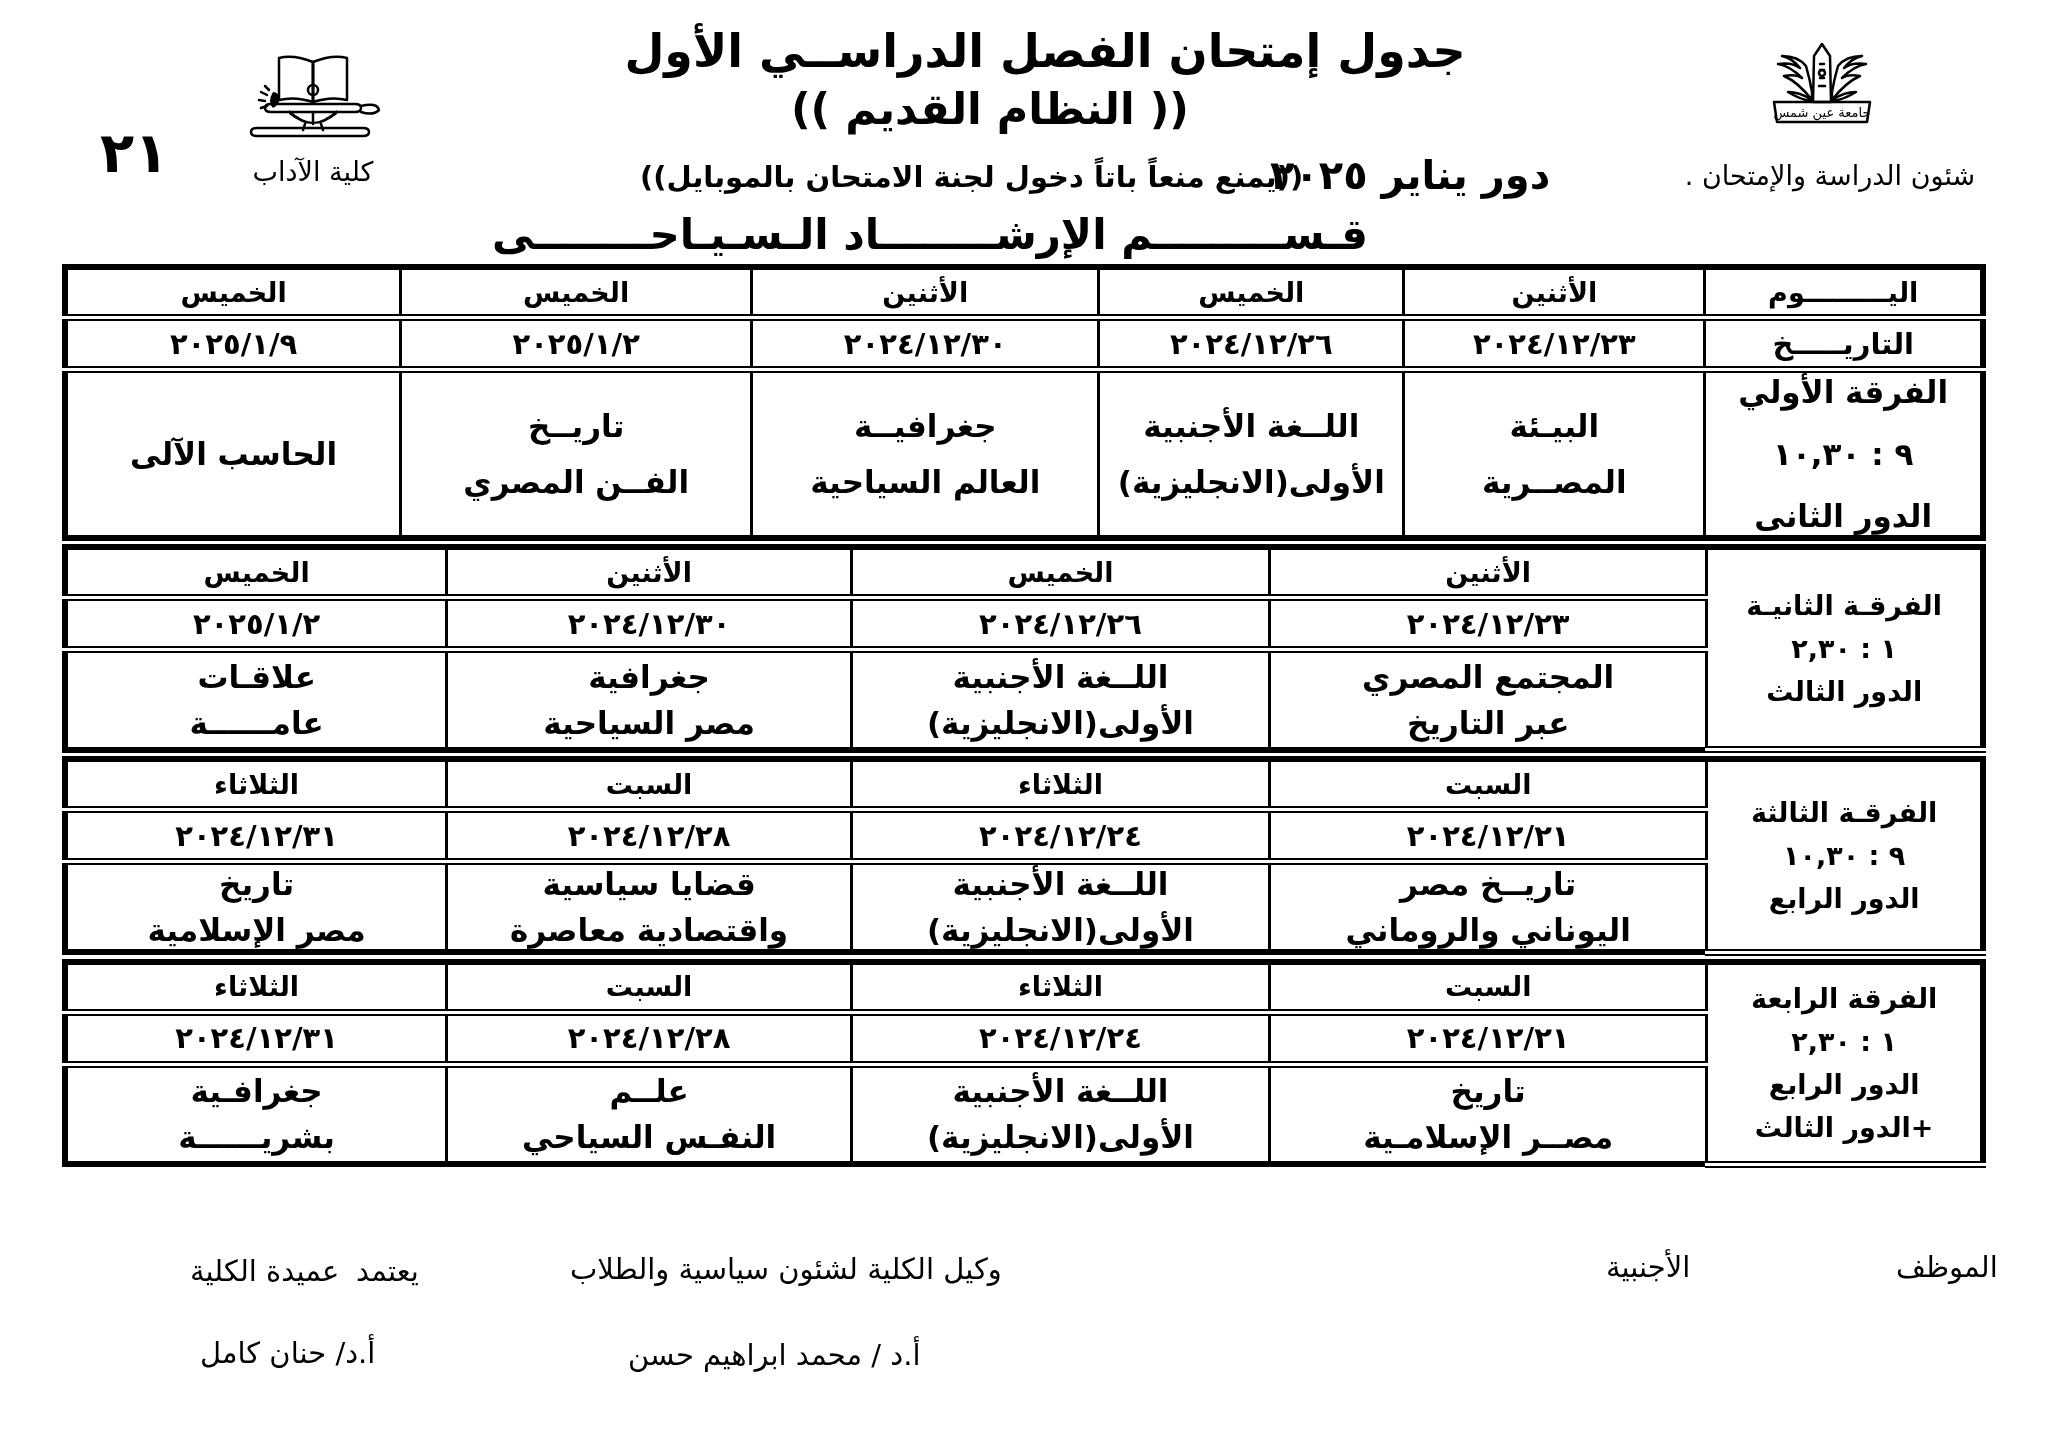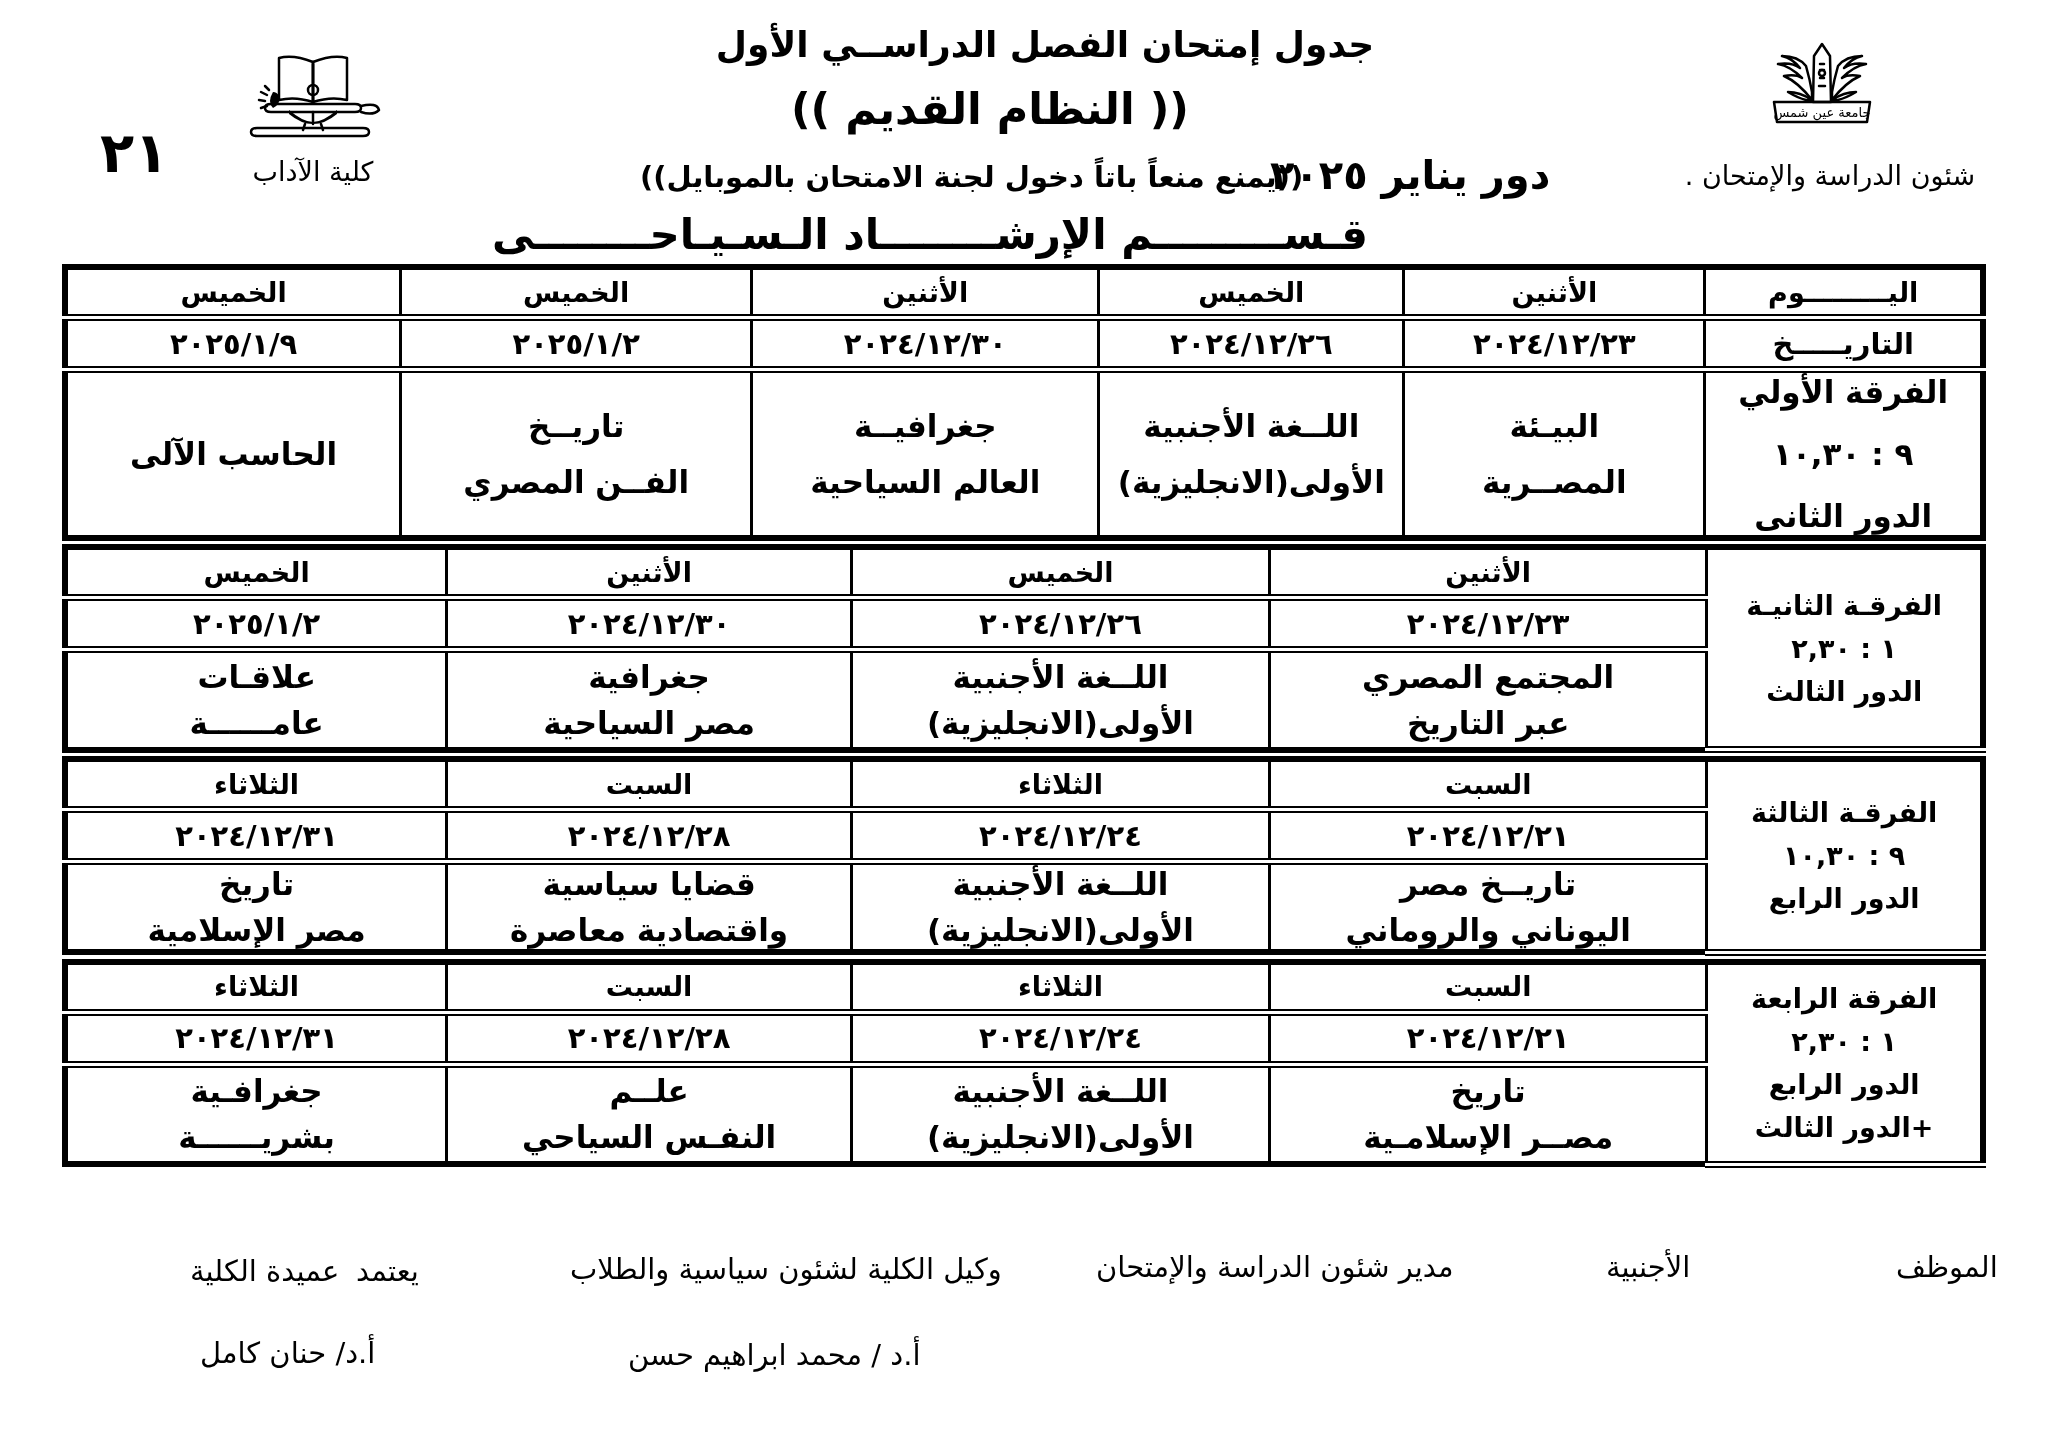--- a/index.html
+++ b/index.html
@@ -8,21 +8,21 @@
     color: #000;
     width: 2048px; height: 1447px;
     position: relative; overflow: hidden;
   }
   .page { position: absolute; inset: 0; background: #fff; direction: rtl; }
 
   .abs { position: absolute; white-space: nowrap; }
 
   
   .page-number { left: 100px; top: 120px; font-size: 56px; font-weight: bold; direction: ltr; }
-  .title-main  { left: 560px; top: 24px; width: 970px; text-align: center; font-size: 36px; font-weight: bold; }
+  .title-main  { left: 560px; top: 24px; width: 970px; text-align: center; font-size: 46px; font-weight: bold; }
   .title-sub   { left: 560px; top: 84px; width: 860px; text-align: center; font-size: 43px; font-weight: bold; }
   .session-line{ left: 1270px; top: 152px; font-size: 40px; font-weight: bold; }
   .warning     { left: 640px; top: 160px; font-size: 29px; font-weight: bold;
                  text-decoration-thickness: 3px; text-underline-offset: 7px; }
   .dept-title  { left: 430px; top: 210px; width: 1000px; text-align: center;
                  font-size: 42px; font-weight: bold; }
 
   .arts-logo   { left: 243px; top: 50px; width: 140px; height: 88px; }
   .arts-caption{ left: 248px; top: 156px; width: 130px; text-align: center; font-size: 27px; }
   .asu-logo    { left: 1740px; top: 40px; width: 165px; height: 105px; }
@@ -341,20 +341,19 @@
                 <div>بشريــــــة</div>
               </div>
             </td>
           </tr>
         </tbody>
       </table>
     </div>
 
   <div class="abs footer-item f-employee">الموظف</div>
   <div class="abs footer-item f-reviewer">الأجنبية</div>
-  <div class="abs footer-item f-director">مدير شئون الدراسة والإمتحان</div>
   <div class="abs footer-item f-vicedean">وكيل الكلية لشئون سياسية والطلاب</div>
   <div class="abs footer-item f-approved">يعتمد</div>
   <div class="abs footer-item f-deantitle">عميدة الكلية</div>
   <div class="abs footer-item f-vicedean-name">أ.د / محمد ابراهيم حسن</div>
   <div class="abs footer-item f-dean-name">أ.د/ حنان كامل</div>
 
 </div>
 
 </body></html>

